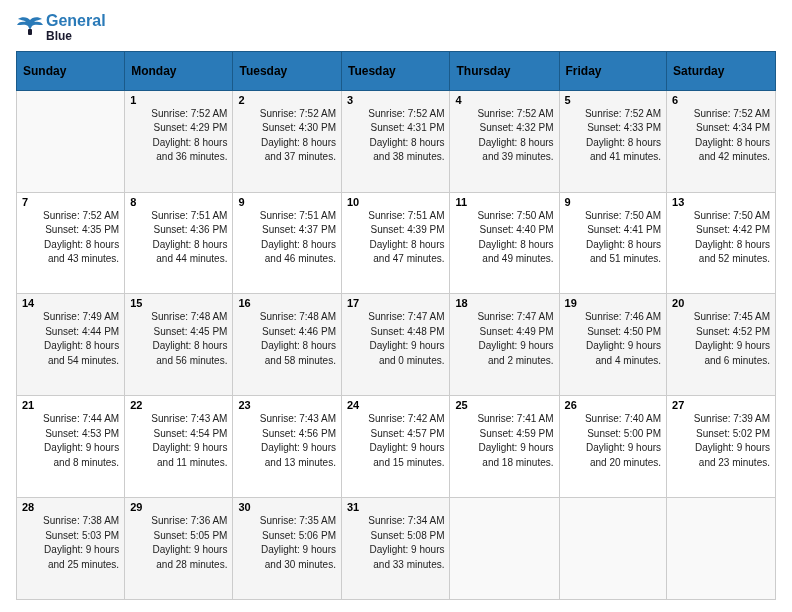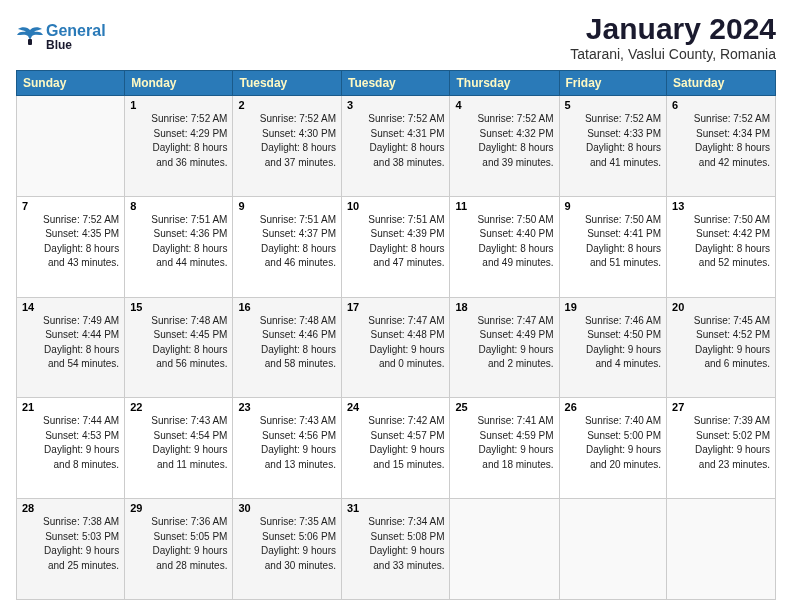--- a/index.html
+++ b/index.html
@@ -46,23 +46,23 @@
       color: #333;
     }
     .calendar-table {
       width: 100%;
       border-collapse: collapse;
       flex: 1;
       font-size: 10.5px;
     }
     .calendar-table thead th {
       background: #2a7ab8;
-      color: #fef9c3;
+      color: #000000;
       text-align: left;
-      padding: 5px 6px;
+      padding: 12px 6px;
       font-size: 12px;
       border: 1px solid #1a5a8a;
     }
     .calendar-table tbody td {
       border: 1px solid #ccc;
       vertical-align: top;
       padding: 3px 5px;
       width: 113px;
       min-height: 70px;
       height: 88px;
@@ -99,24 +99,20 @@
         <path d="M14 4 C16 1, 22 0, 26 3 C24 4, 20 4, 18 6 C22 5, 26 6, 27 9 C23 9, 18 8, 16 10 L14 14 L12 10 C10 8, 5 9, 1 9 C2 6, 6 5, 10 6 C8 4, 4 4, 2 3 C6 0, 12 1, 14 4Z" fill="#2a7ab8"></path>
         <rect x="12" y="13" width="4" height="6" rx="1" fill="#1a1a2e"></rect>
       </svg>
       <div>
         <div style="font-size:16px;font-weight:bold;color:#1a1a2e;line-height:1.1;">
           <span style="color:#2a7ab8;">General</span>
         </div>
         <div style="font-size:12px;font-weight:bold;color:#1a1a2e;line-height:1.1;">Blue</div>
       </div>
     </div>
-    <div class="title-block">
-      <h1>January 2024</h1>
-      <h2>Tatarani, Vaslui County, Romania</h2>
-    </div>
   </div>
 
   <table class="calendar-table">
     <thead>
       <tr>
       <th>Sunday</th>
           <th>Monday</th>
           <th>Tuesday</th>
           <th>Tuesday</th>
           <th>Thursday</th>

